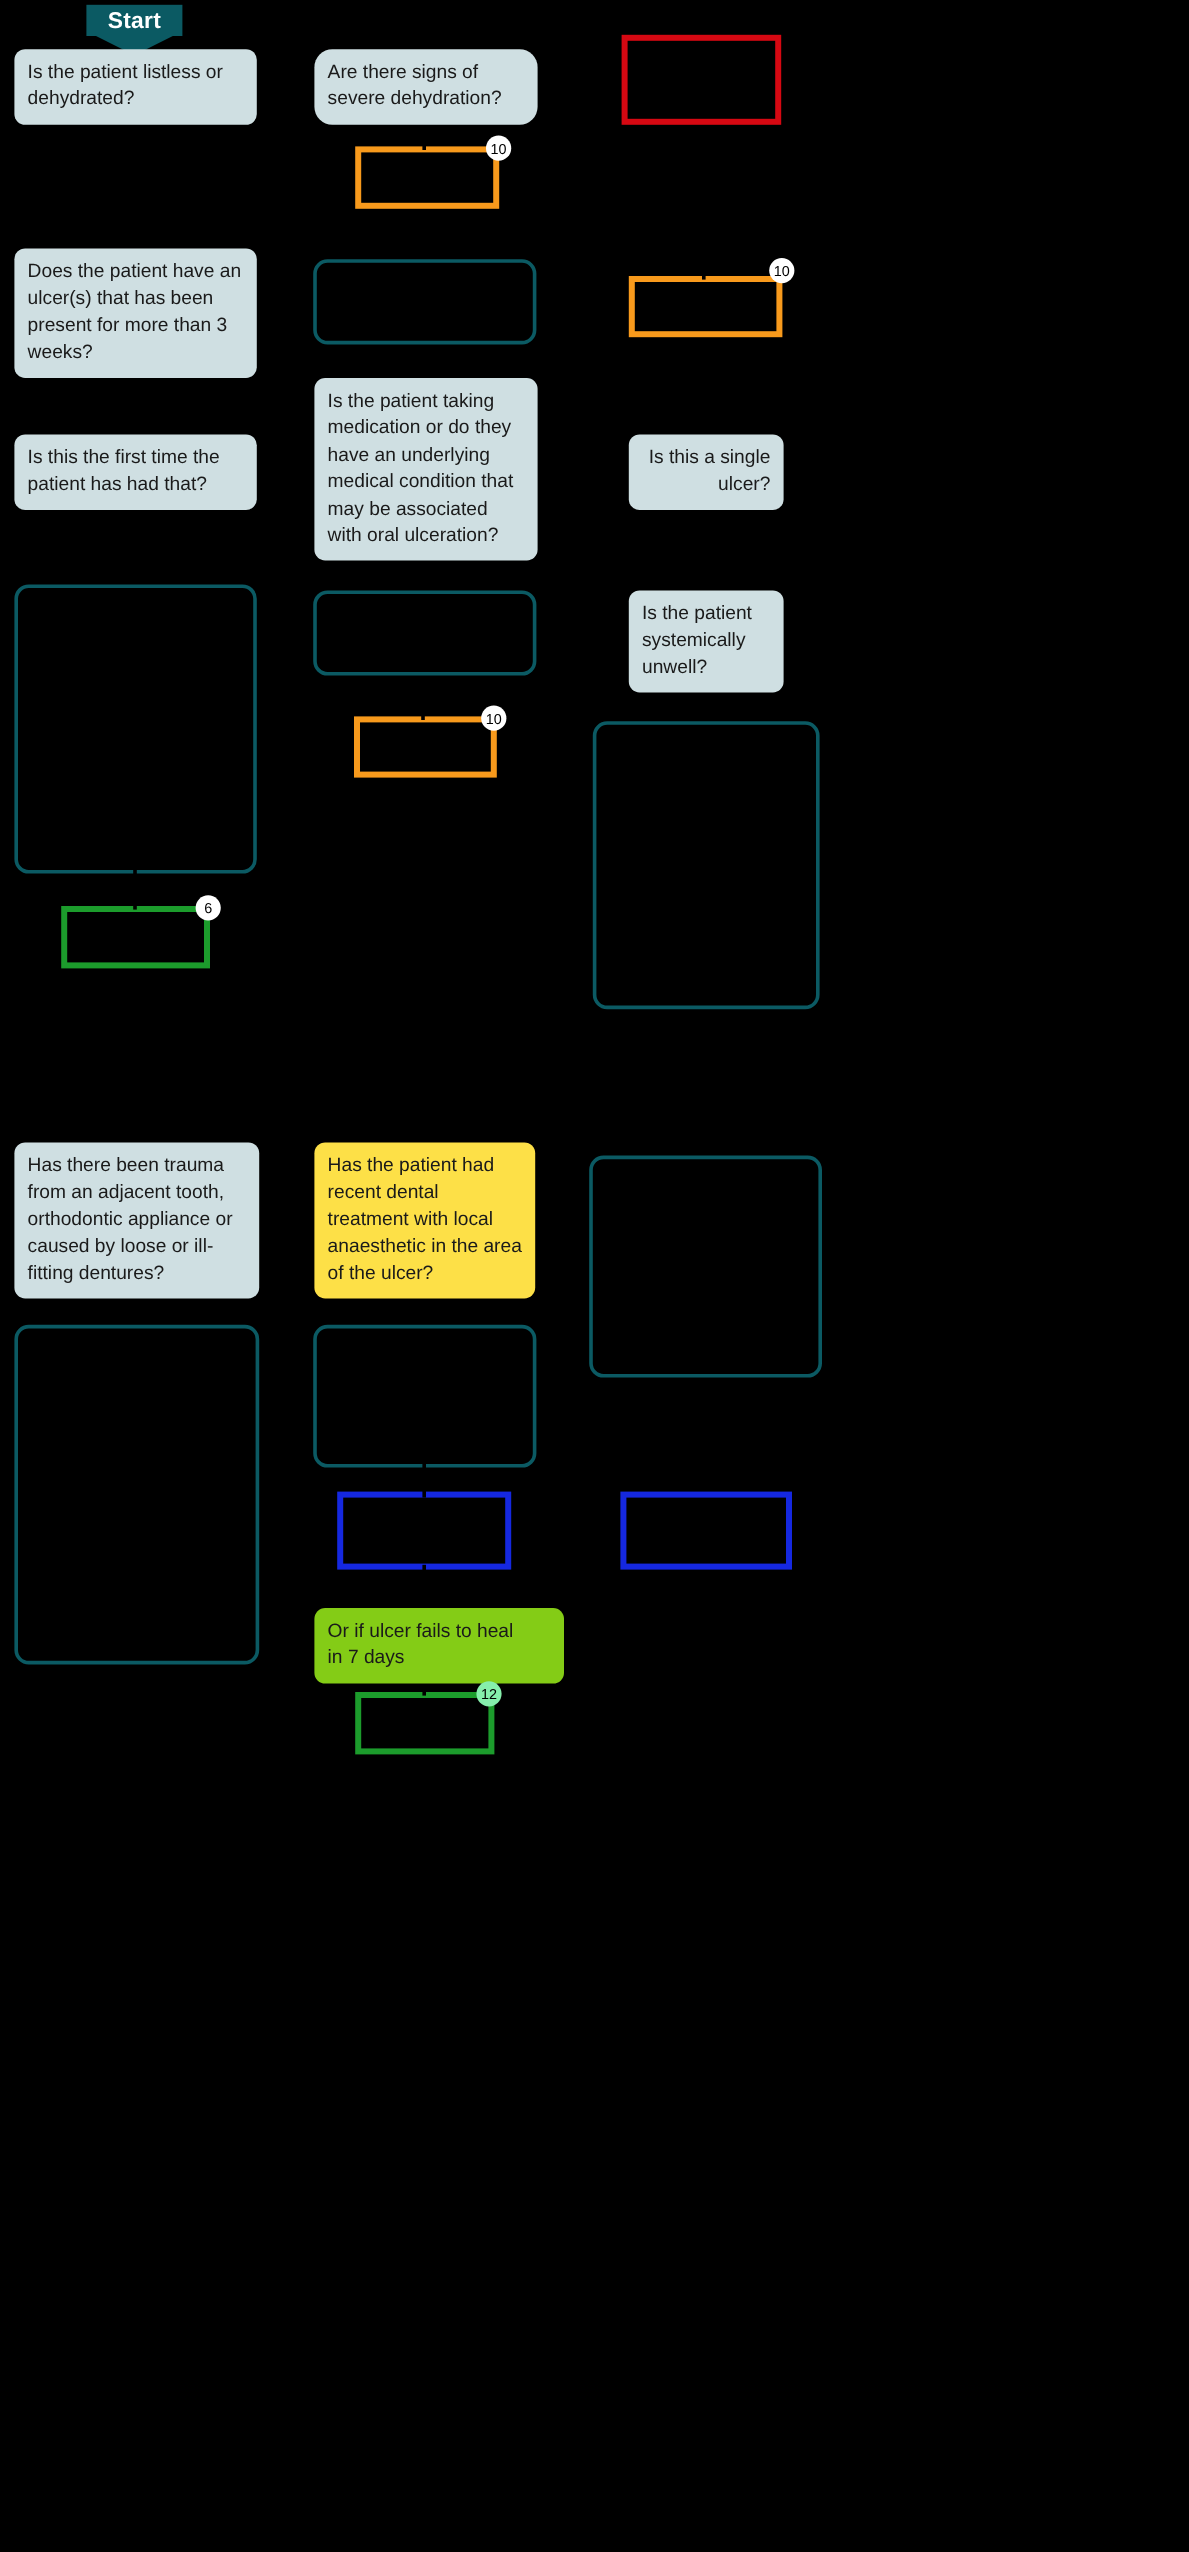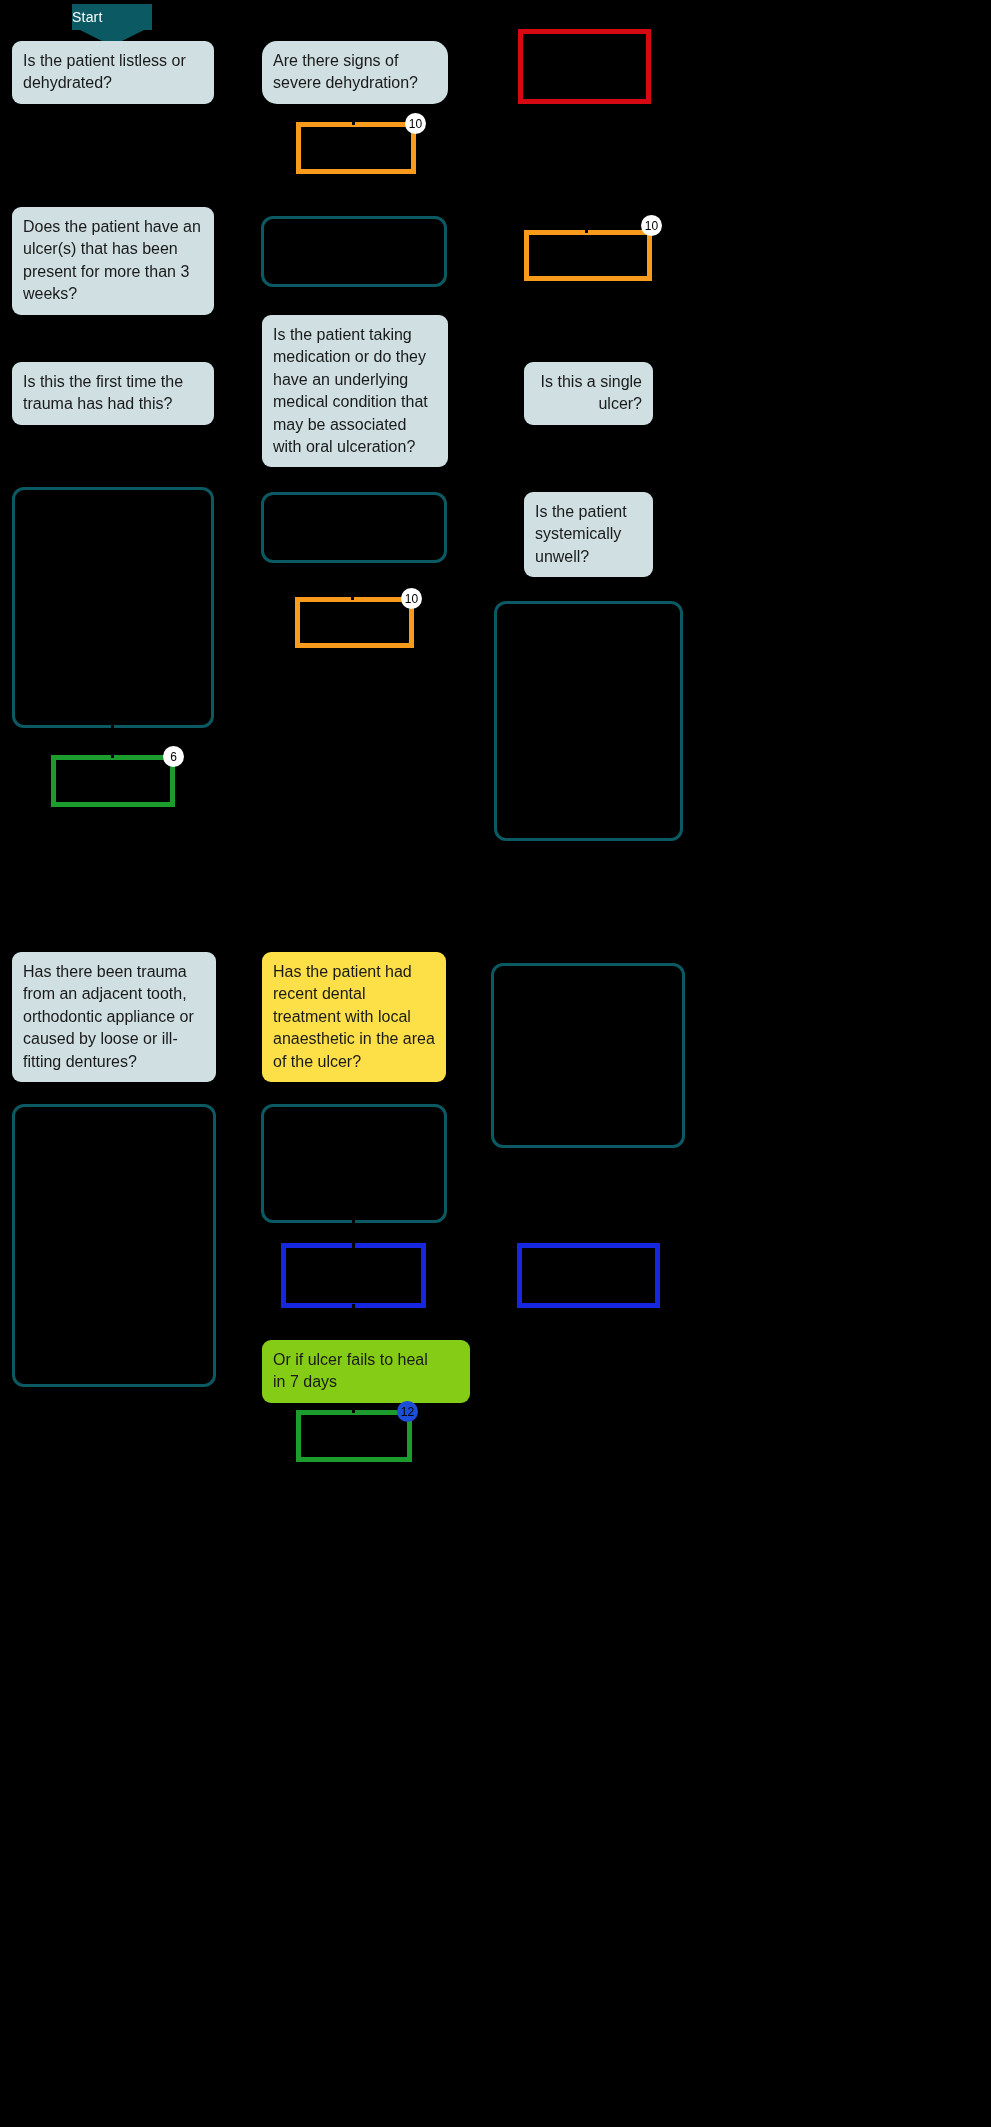--- a/index.html
+++ b/index.html
@@ -14,26 +14,26 @@
     background: #000000;
     font-family: "Liberation Sans", sans-serif;
     overflow: hidden;
   }
 
   
   .start-banner {
     position: absolute;
     background: #0b5a63;
     color: #ffffff;
-    font-weight: normal;
-    font-size: 14px;
+    font-weight: bold;
+    font-size: 19px;
     line-height: 1;
     display: flex;
     align-items: center;
-    justify-content: flex-start;
+    justify-content: center;
     letter-spacing: .2px;
   }
   .start-banner .notch {
     position: absolute;
     left: 50%;
     top: 100%;
     transform: translateX(-50%);
     width: 0; height: 0;
     border-left: 32px solid transparent;
     border-right: 32px solid transparent;
@@ -100,21 +100,21 @@
   <div id="question-layer">
       <div class="qbox" style="left: 12px; top: 41px; width: 202px; min-height: 52px; background: rgb(207, 223, 226); color: rgb(26, 26, 26);">Is the patient listless or
 dehydrated?</div>
       <div class="qbox" style="left: 262px; top: 41px; width: 186px; min-height: 52px; background: rgb(207, 223, 226); color: rgb(26, 26, 26); border-radius: 15px;">Are there signs of
 severe dehydration?</div>
       <div class="qbox" style="left: 12px; top: 207px; width: 202px; min-height: 88px; background: rgb(207, 223, 226); color: rgb(26, 26, 26);">Does the patient have an
 ulcer(s) that has been
 present for more than 3
 weeks?</div>
       <div class="qbox" style="left: 12px; top: 362px; width: 202px; min-height: 45px; background: rgb(207, 223, 226); color: rgb(26, 26, 26);">Is this the first time the
-trauma has had this?</div>
+patient has had that?</div>
       <div class="qbox" style="left: 262px; top: 315px; width: 186px; min-height: 142px; background: rgb(207, 223, 226); color: rgb(26, 26, 26);">Is the patient taking
 medication or do they
 have an underlying
 medical condition that
 may be associated
 with oral ulceration?</div>
       <div class="qbox" style="left: 524px; top: 362px; width: 129px; min-height: 45px; background: rgb(207, 223, 226); color: rgb(26, 26, 26); text-align: right;">Is this a single
 ulcer?</div>
       <div class="qbox" style="left: 524px; top: 492px; width: 129px; min-height: 69px; background: rgb(207, 223, 226); color: rgb(26, 26, 26);">Is the patient
 systemically
@@ -158,16 +158,16 @@
       <div class="tick" style="left: 352px; top: 1241px; width: 3px; height: 7px;"></div>
       <div class="tick" style="left: 352px; top: 1304px; width: 3px; height: 7px;"></div>
       <div class="tick" style="left: 111px; top: 725px; width: 3px; height: 6px;"></div>
       <div class="tick" style="left: 352px; top: 1220px; width: 3px; height: 6px;"></div>
     </div>
   <div id="badge-layer">
       <div class="badge" style="left: 405px; top: 113px; background: rgb(255, 255, 255); color: rgb(0, 0, 0);">10</div>
       <div class="badge" style="left: 641px; top: 215px; background: rgb(255, 255, 255); color: rgb(0, 0, 0);">10</div>
       <div class="badge" style="left: 401px; top: 588px; background: rgb(255, 255, 255); color: rgb(0, 0, 0);">10</div>
       <div class="badge" style="left: 163px; top: 746px; background: rgb(255, 255, 255); color: rgb(0, 0, 0);">6</div>
-      <div class="badge" style="left: 397px; top: 1401px; background: #1d4ed8; color: rgb(0, 0, 0);">12</div>
+      <div class="badge" style="left: 397px; top: 1401px; background: #86efac; color: rgb(0, 0, 0);">12</div>
     </div>
 
 </div>
 
 </body></html>

